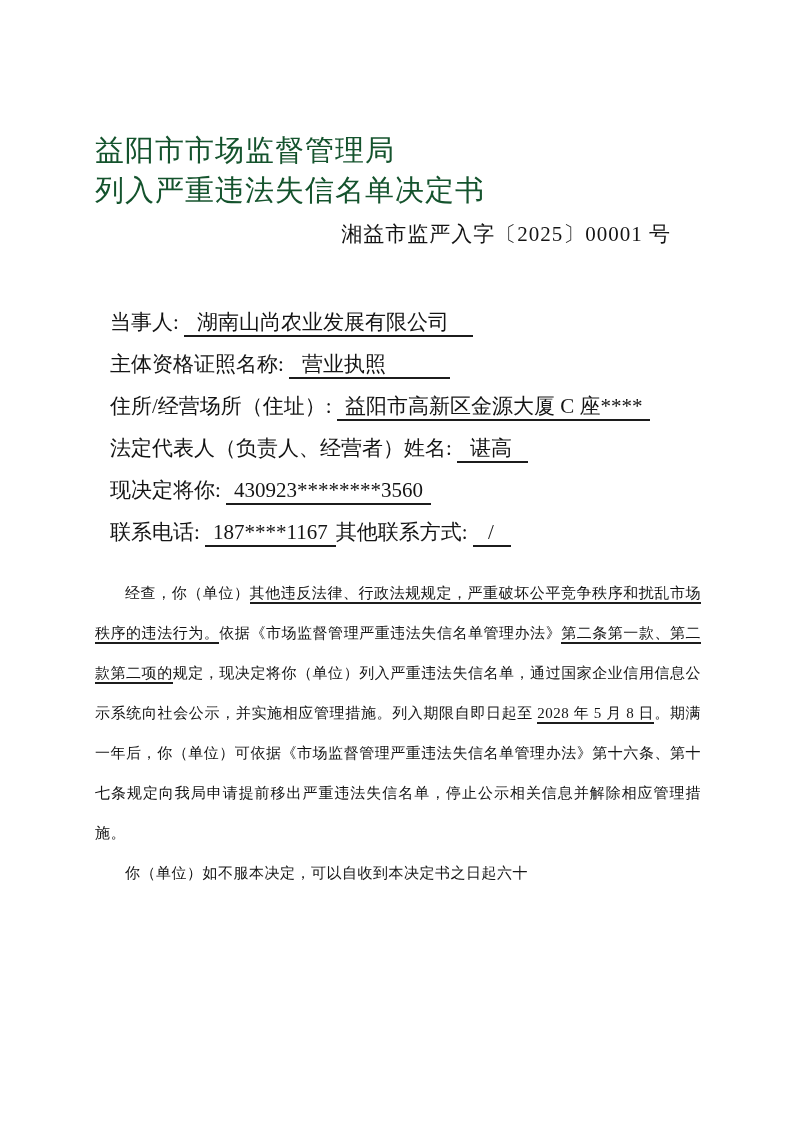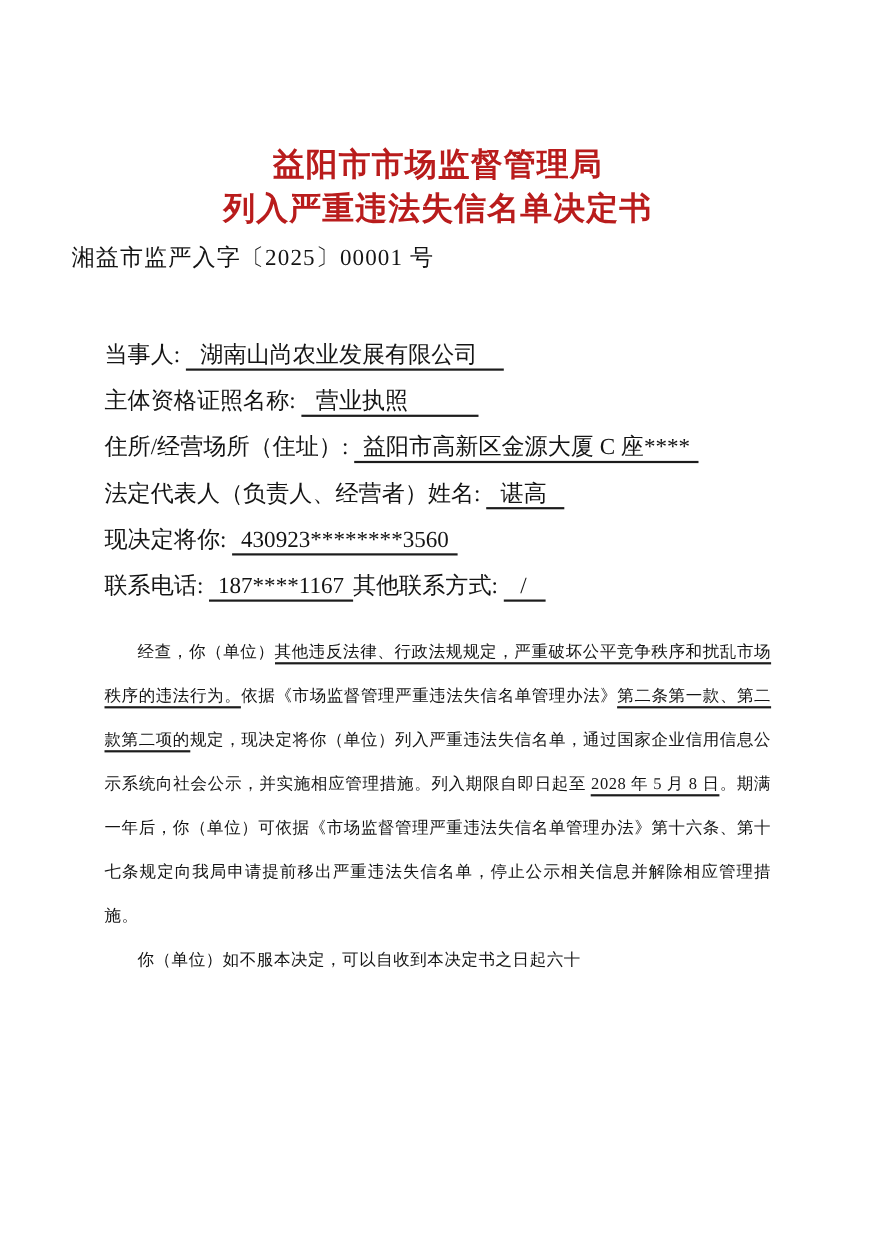--- a/index.html
+++ b/index.html
@@ -13,43 +13,43 @@
     height: 1122px;
     background: #ffffff;
     color: #141414;
     font-family: "Liberation Serif", "DejaVu Serif", serif;
     box-sizing: border-box;
     padding: 0 92px 0 95px;
     overflow: hidden;
   }
   .title-block {
     margin-top: 130px;
-    text-align: center;
-    font-weight: 700;
+    font-weight: 400;
     font-size: 29px;
     line-height: 40px;
     letter-spacing: 1px;
-    color: #b91c1c;
+    color: #14532d;
   }
   .doc-number {
     margin-top: 10px;
-    text-align: left;
+    text-align: right;
     font-size: 21px;
     line-height: 28px;
     transform: translateX(-30px);
     letter-spacing: 1px;
   }
   .fields {
     margin-top: 53px;
     font-size: 21px;
   }
   .field-row {
     height: 42px;
     line-height: 42px;
     white-space: nowrap;
+    margin-left: 15px;
   }
   .value {
     border-bottom: 2px solid #1c1c1c;
     padding: 0 16px 1px 13px;
   }
   .value.pad-r-lg { padding-right: 64px; text-align: center; }
   .value.pad-r-md { padding-right: 24px; }
   .value.tight    { padding: 0 8px 1px 8px; }
   .value.slash    { padding: 0 17px 1px 15px; }
   .body-text {

